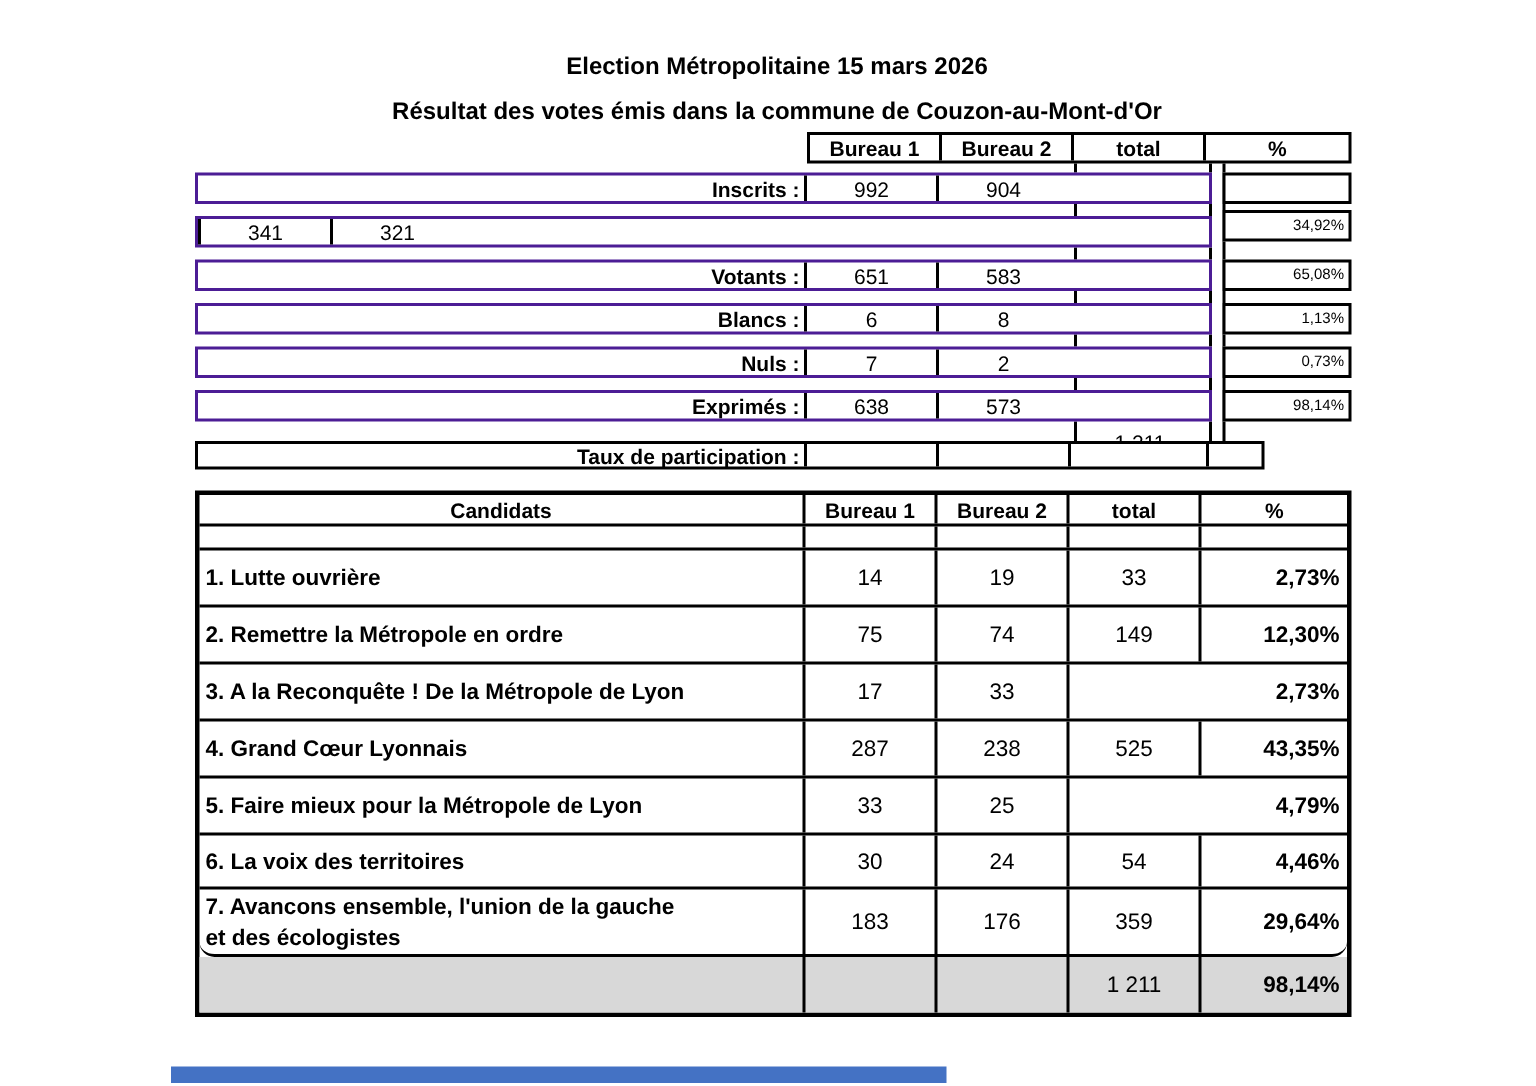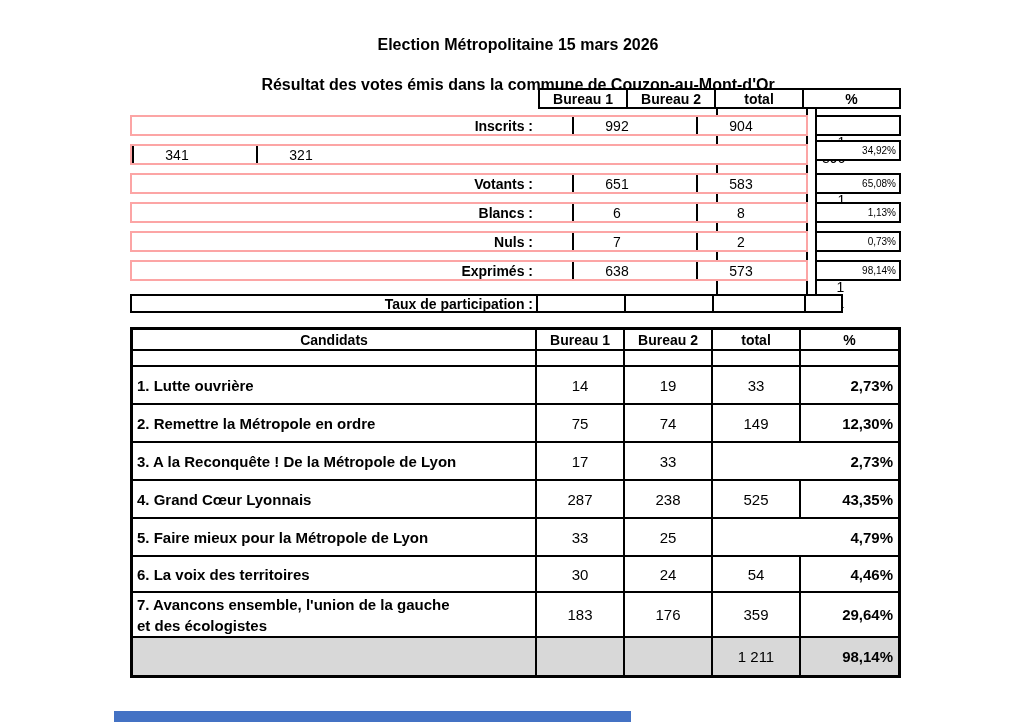--- a/index.html
+++ b/index.html
@@ -23,21 +23,21 @@
     left: 538px; top: 88px; width: 363px; height: 21px;
     display: flex; border: 2px solid #000; background: #fff; z-index: 2;
     font-weight: 700; font-size: 14px;
   }
   .hdr-row .hc { flex: 0 0 88px; border-right: 2px solid #000; display: flex; align-items: center; justify-content: center; }
   .hdr-row .hc.last { flex: 1; border-right: none; }
 
   
   .srow {
     left: 130px; width: 678px; height: 21px;
-    border: 2px solid #fca5a5; display: flex; background: #fff; z-index: 2; gap: 36px;
+    border: 2px solid #4c1d95; display: flex; background: #fff; z-index: 2;
   }
   .srow .lbl { flex: 0 0 404px; font-weight: 700; font-size: 14px; display: flex; align-items: center; justify-content: flex-end; padding-right: 3px; }
   .srow .val { flex: 0 0 88px; border-left: 2px solid #000; display: flex; align-items: center; justify-content: center; font-size: 14px; text-align: right; }
   .srow .val.last { flex: 1; margin-top: 33px; }
 
   
   .pct-cell {
     left: 815px; width: 86px; height: 21px;
     border: 2px solid #000; background: #fff; z-index: 2;
     font-size: 10px; display: flex; align-items: center; justify-content: flex-end; padding-right: 3px;
@@ -57,42 +57,42 @@
   .cand-table {
     left: 130px; top: 327px; width: 771px; height: 351px;
     border: 3px solid #000; display: flex; flex-direction: column;
     background: #fff; z-index: 2;
   }
   .crow { display: flex; border-bottom: 2px solid #000; flex: 0 0 auto; }
   .crow.hdr   { height: 21px; }
   .crow.blank { height: 16px; }
   .crow.r     { height: 38px; }
   .crow.r6    { height: 36px; }
-  .crow.r7    { height: 45px; }
+  .crow.r7    { height: 45px; border-radius: 10px; }
   .crow.total { flex: 1; border-bottom: none; background: #D8D8D8; }
 
   .crow .cl { flex: 0 0 404px; border-right: 2px solid #000; display: flex; align-items: center; padding-left: 4px; font-weight: 700; font-size: 15px; }
   .crow .cn { flex: 0 0 88px;  border-right: 2px solid #000; display: flex; align-items: center; justify-content: center; font-size: 15px; }
   .crow .cp { flex: 1; display: flex; align-items: center; justify-content: flex-end; padding-right: 5px; font-weight: 700; font-size: 15px; }
 
   .crow.hdr .cl { justify-content: center; padding-left: 0; font-size: 14px; }
   .crow.hdr .cn { font-weight: 700; font-size: 14px; }
   .crow.hdr .cp { justify-content: center; padding-right: 0; font-size: 14px; }
 
   .crow.r7 .cl { align-items: flex-start; padding-top: 1px; line-height: 1.4; }
   .crow.r7 .cl span { display: inline-block; max-width: 320px; }
 
   
   .bottom-bar { left: 114px; top: 711px; width: 517px; height: 11px; background: #4472C4; z-index: 3; }
 </style>
 </head>
 <body>
 
 <div class="abs title-line" style="top:36px">Election Métropolitaine 15 mars 2026</div>
-<div class="abs title-line" style="top:76px">Résultat des votes émis dans la commune de Couzon-au-Mont-d'Or</div>
+<div class="abs title-line" style="top:66px">Résultat des votes émis dans la commune de Couzon-au-Mont-d'Or</div>
 
 <div class="vline" style="left:716px"></div>
 <div class="vline" style="left:806px"></div>
 <div class="vline" style="left:815px"></div>
 
 <div class="abs hdr-row">
   <div class="hc">Bureau 1</div>
   <div class="hc">Bureau 2</div>
   <div class="hc">total</div>
   <div class="hc last">%</div>

